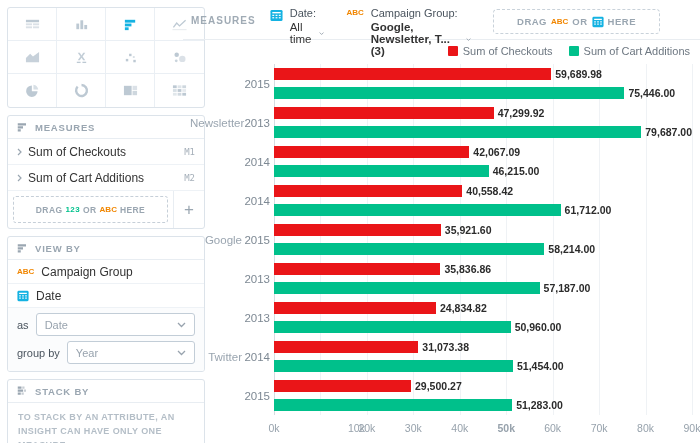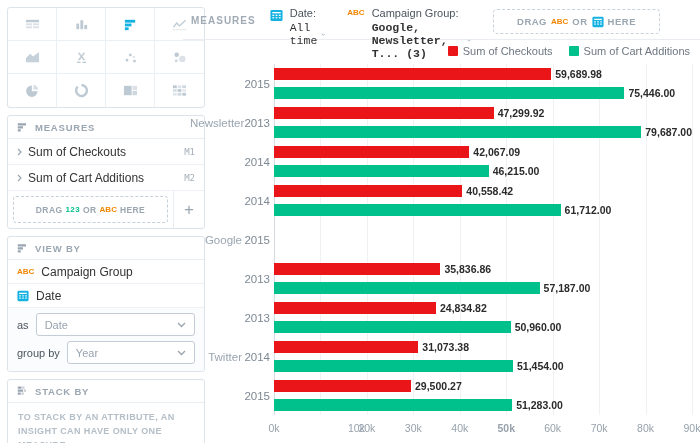--- a/index.html
+++ b/index.html
@@ -45,21 +45,21 @@
   .stack-note { padding:8px 10px 4px 10px; font-size:9px; color:#b4bec7; font-weight:700;
     letter-spacing:.4px; line-height:1.55; }
 
   
   .main { position:absolute; left:183px; top:0; right:0; bottom:0; }
   .filterbar { height:40px; border-bottom:1px solid #e9edf1; display:flex; align-items:flex-start; padding:7px 8px 0 8px; }
   .filters-label { font-size:10px; color:#a0abb5; font-weight:700; letter-spacing:1px; margin:8px 14px 0 0; }
   .filter { display:flex; gap:7px; cursor:pointer; margin-right:22px; }
   .filter .ficon { margin-top:1px; }
   .f-title { font-size:11px; color:#4a545e; }
-  .f-value { font-size:11.5px; color:#333; display:flex; align-items:center; margin-top:2px;font-family:Liberation Mono, monospace; }
+  .f-value { font-size:11.5px; color:#333; display:flex; gap:5px; align-items:center; margin-top:2px; }
   .f-value.bold { font-weight:700; }
   .bar-dropzone { margin-left:auto; margin-right:32px; margin-top:2px; border:1px dashed #c9d2da;
     border-radius:4px; height:25px; padding:0 23px; display:flex; align-items:center; gap:4px;
     font-size:9.5px; color:#9aa6b1; font-weight:700; letter-spacing:.5px; cursor:pointer; }
   .abc { color:#f18600; font-weight:800; font-size:8px; letter-spacing:0; }
   .num123 { color:#00c18c; font-weight:800; font-size:8px; }
 
   
   .chart { position:absolute; left:7px; right:8px; top:42px; bottom:0; }
   .legend { display:flex; justify-content:flex-end; gap:16px; font-size:11px; color:#6d7781; padding:3px 2px 0 0; }
@@ -421,20 +421,30 @@
             </div>
             <div class="bar-line">
               <div class="bar" style="width: 68.57%; background: rgb(0, 192, 139);"></div>
               <span class="vlabel">61,712.00</span>
             </div>
           </div>
         </div>
         <div class="crow">
           <span class="gcell">Google</span>
           <span class="ycell">2015</span>
+          <div class="bars">
+            <div class="bar-line">
+              <div class="bar" style="width: 39.91%; background: rgb(234, 21, 24);"></div>
+              <span class="vlabel">35,921.60</span>
+            </div>
+            <div class="bar-line">
+              <div class="bar" style="width: 64.68%; background: rgb(0, 192, 139);"></div>
+              <span class="vlabel">58,214.00</span>
+            </div>
+          </div>
         </div>
         <div class="crow">
           <span class="gcell"></span>
           <span class="ycell">2013</span>
           <div class="bars">
             <div class="bar-line">
               <div class="bar" style="width: 39.82%; background: rgb(234, 21, 24);"></div>
               <span class="vlabel">35,836.86</span>
             </div>
             <div class="bar-line">

